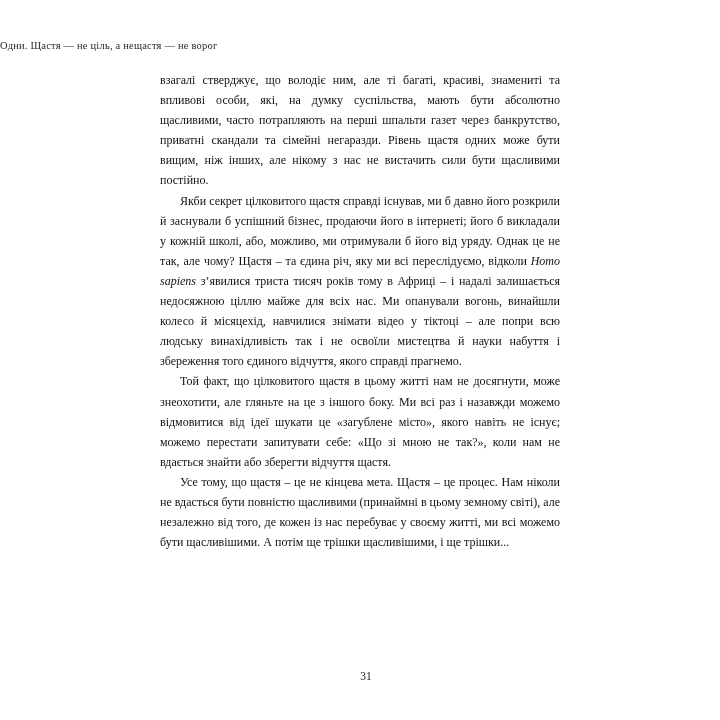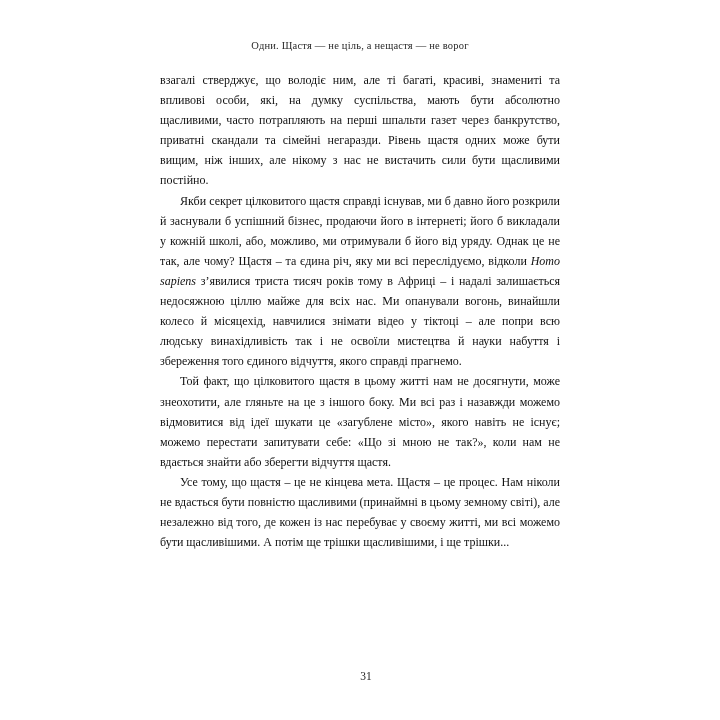--- a/index.html
+++ b/index.html
@@ -18,21 +18,21 @@
     position: relative;
     width: 720px;
     height: 720px;
     box-sizing: border-box;
   }
   .running-head {
     position: absolute;
     top: 40px;
     left: 0;
     width: 720px;
-    text-align: center;
+    text-align: left;
     font-size: 10.5px;
     letter-spacing: 0.2px;
     color: #2a2a2a;
     font-family: "Liberation Serif", serif;
   }
   .text-column {
     position: absolute;
     top: 70px;
     left: 160px;
     width: 400px;

